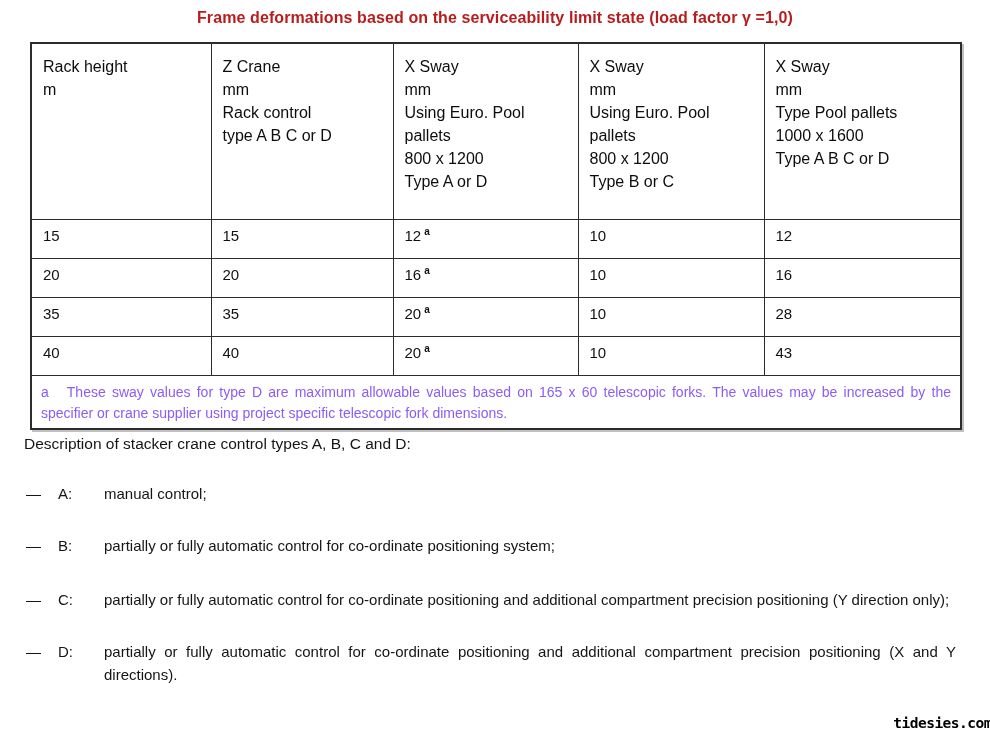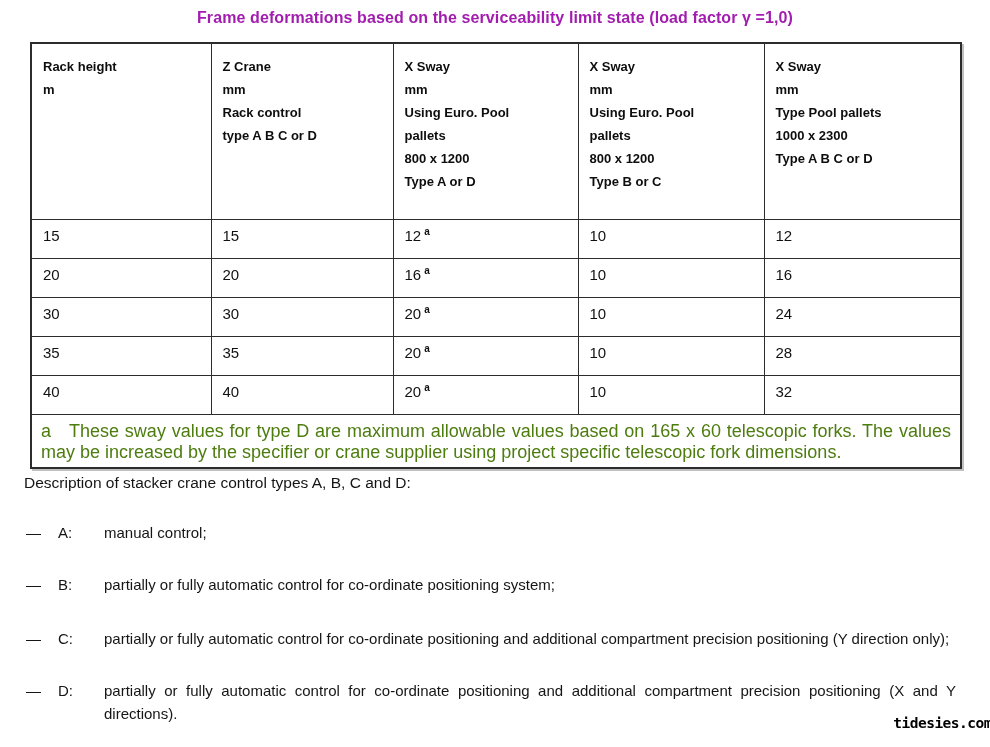--- a/index.html
+++ b/index.html
@@ -16,66 +16,66 @@
     color: #111111;
     -webkit-font-smoothing: antialiased;
   }
   .doc-title {
     margin: 0;
     padding-top: 9px;
     height: 33px;
     text-align: center;
     font-size: 16px;
     font-weight: bold;
-    color: #a21caf;
+    color: #b91c1c;
     letter-spacing: 0.1px;
   }
   table.spec-table {
     border-collapse: collapse;
     table-layout: fixed;
     margin-left: 30px;
     width: 930px;
     border: 2px solid #2c2c2c;
     box-shadow: 2px 2px 0 rgba(140,140,140,0.55);
   }
   .spec-table th, .spec-table td {
     border: 1.5px solid #2c2c2c;
     vertical-align: top;
     overflow: hidden;
   }
   .spec-table th {
     height: 164px;
     padding: 11px 8px 0 11px;
     text-align: left;
-    font-size: 13px;
-    font-weight: bold;
+    font-size: 16px;
+    font-weight: normal;
     line-height: 23px;
     color: #0d0d0d;
   }
   .spec-table td.data-cell {
     height: 33px;
     padding: 5px 8px 0 11px;
     font-size: 15px;
     line-height: 22px;
     color: #111111;
   }
   .spec-table sup.fn-ref {
     font-size: 10px;
     font-weight: bold;
     vertical-align: super;
     line-height: 0;
     margin-left: 3px;
   }
   .spec-table td.footnote-cell {
     height: 42px;
     padding: 6px 9px 4px 9px;
-    font-size: 18px;
+    font-size: 14px;
     line-height: 20.5px;
     text-align: justify;
-    color: #4d7c0f;
+    color: #8b5cf6;
   }
   .fn-marker {
     margin-right: 18px;
   }
   .desc-section {
     margin: 5px 0 0 16px;
   }
   .desc-intro {
     margin: 0 0 0 8px;
     font-size: 15.5px;
@@ -151,60 +151,53 @@
         <div>mm</div>
         <div>Using Euro. Pool</div>
         <div>pallets</div>
         <div>800 x 1200</div>
         <div>Type B or C</div>
       </th>
       <th>
         <div>X Sway</div>
         <div>mm</div>
         <div>Type Pool pallets</div>
-        <div>1000 x 2300</div>
+        <div>1000 x 1600</div>
         <div>Type A B C or D</div>
       </th>
     </tr>
   </thead>
   <tbody>
     <tr>
       <td class="data-cell">15</td>
       <td class="data-cell">15</td>
       <td class="data-cell"><span>12</span><sup class="fn-ref">a</sup></td>
       <td class="data-cell">10</td>
       <td class="data-cell">12</td>
     </tr>
     <tr>
       <td class="data-cell">20</td>
       <td class="data-cell">20</td>
       <td class="data-cell"><span>16</span><sup class="fn-ref">a</sup></td>
       <td class="data-cell">10</td>
       <td class="data-cell">16</td>
     </tr>
     <tr>
-      <td class="data-cell">30</td>
-      <td class="data-cell">30</td>
-      <td class="data-cell"><span>20</span><sup class="fn-ref">a</sup></td>
-      <td class="data-cell">10</td>
-      <td class="data-cell">24</td>
-    </tr>
-    <tr>
       <td class="data-cell">35</td>
       <td class="data-cell">35</td>
       <td class="data-cell"><span>20</span><sup class="fn-ref">a</sup></td>
       <td class="data-cell">10</td>
       <td class="data-cell">28</td>
     </tr>
     <tr>
       <td class="data-cell">40</td>
       <td class="data-cell">40</td>
       <td class="data-cell"><span>20</span><sup class="fn-ref">a</sup></td>
       <td class="data-cell">10</td>
-      <td class="data-cell">32</td>
+      <td class="data-cell">43</td>
     </tr>
     <tr>
       <td class="footnote-cell" colspan="5">
         <span class="fn-marker">a</span><span>These sway values for type D are maximum allowable values based on 165 x 60 telescopic forks. The values may be increased by the specifier or crane supplier using project specific telescopic fork dimensions.</span>
       </td>
     </tr>
   </tbody>
 </table>
 
 <div class="desc-section">

